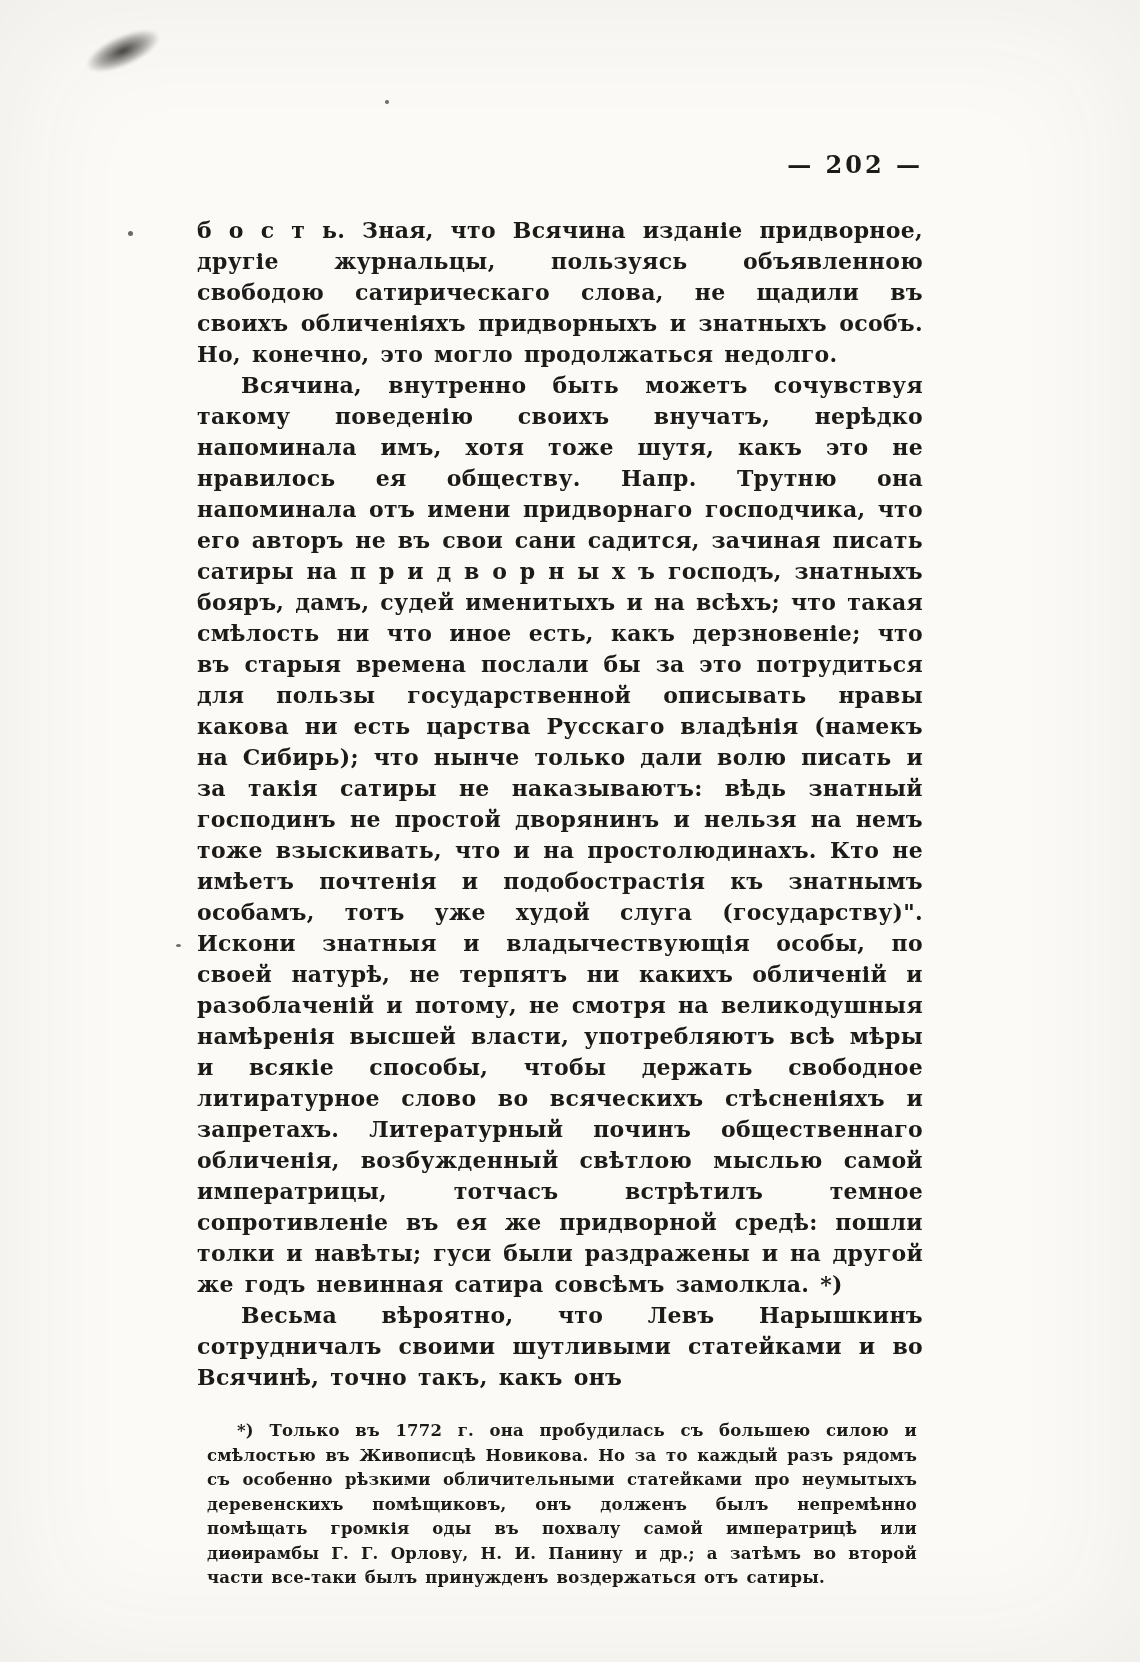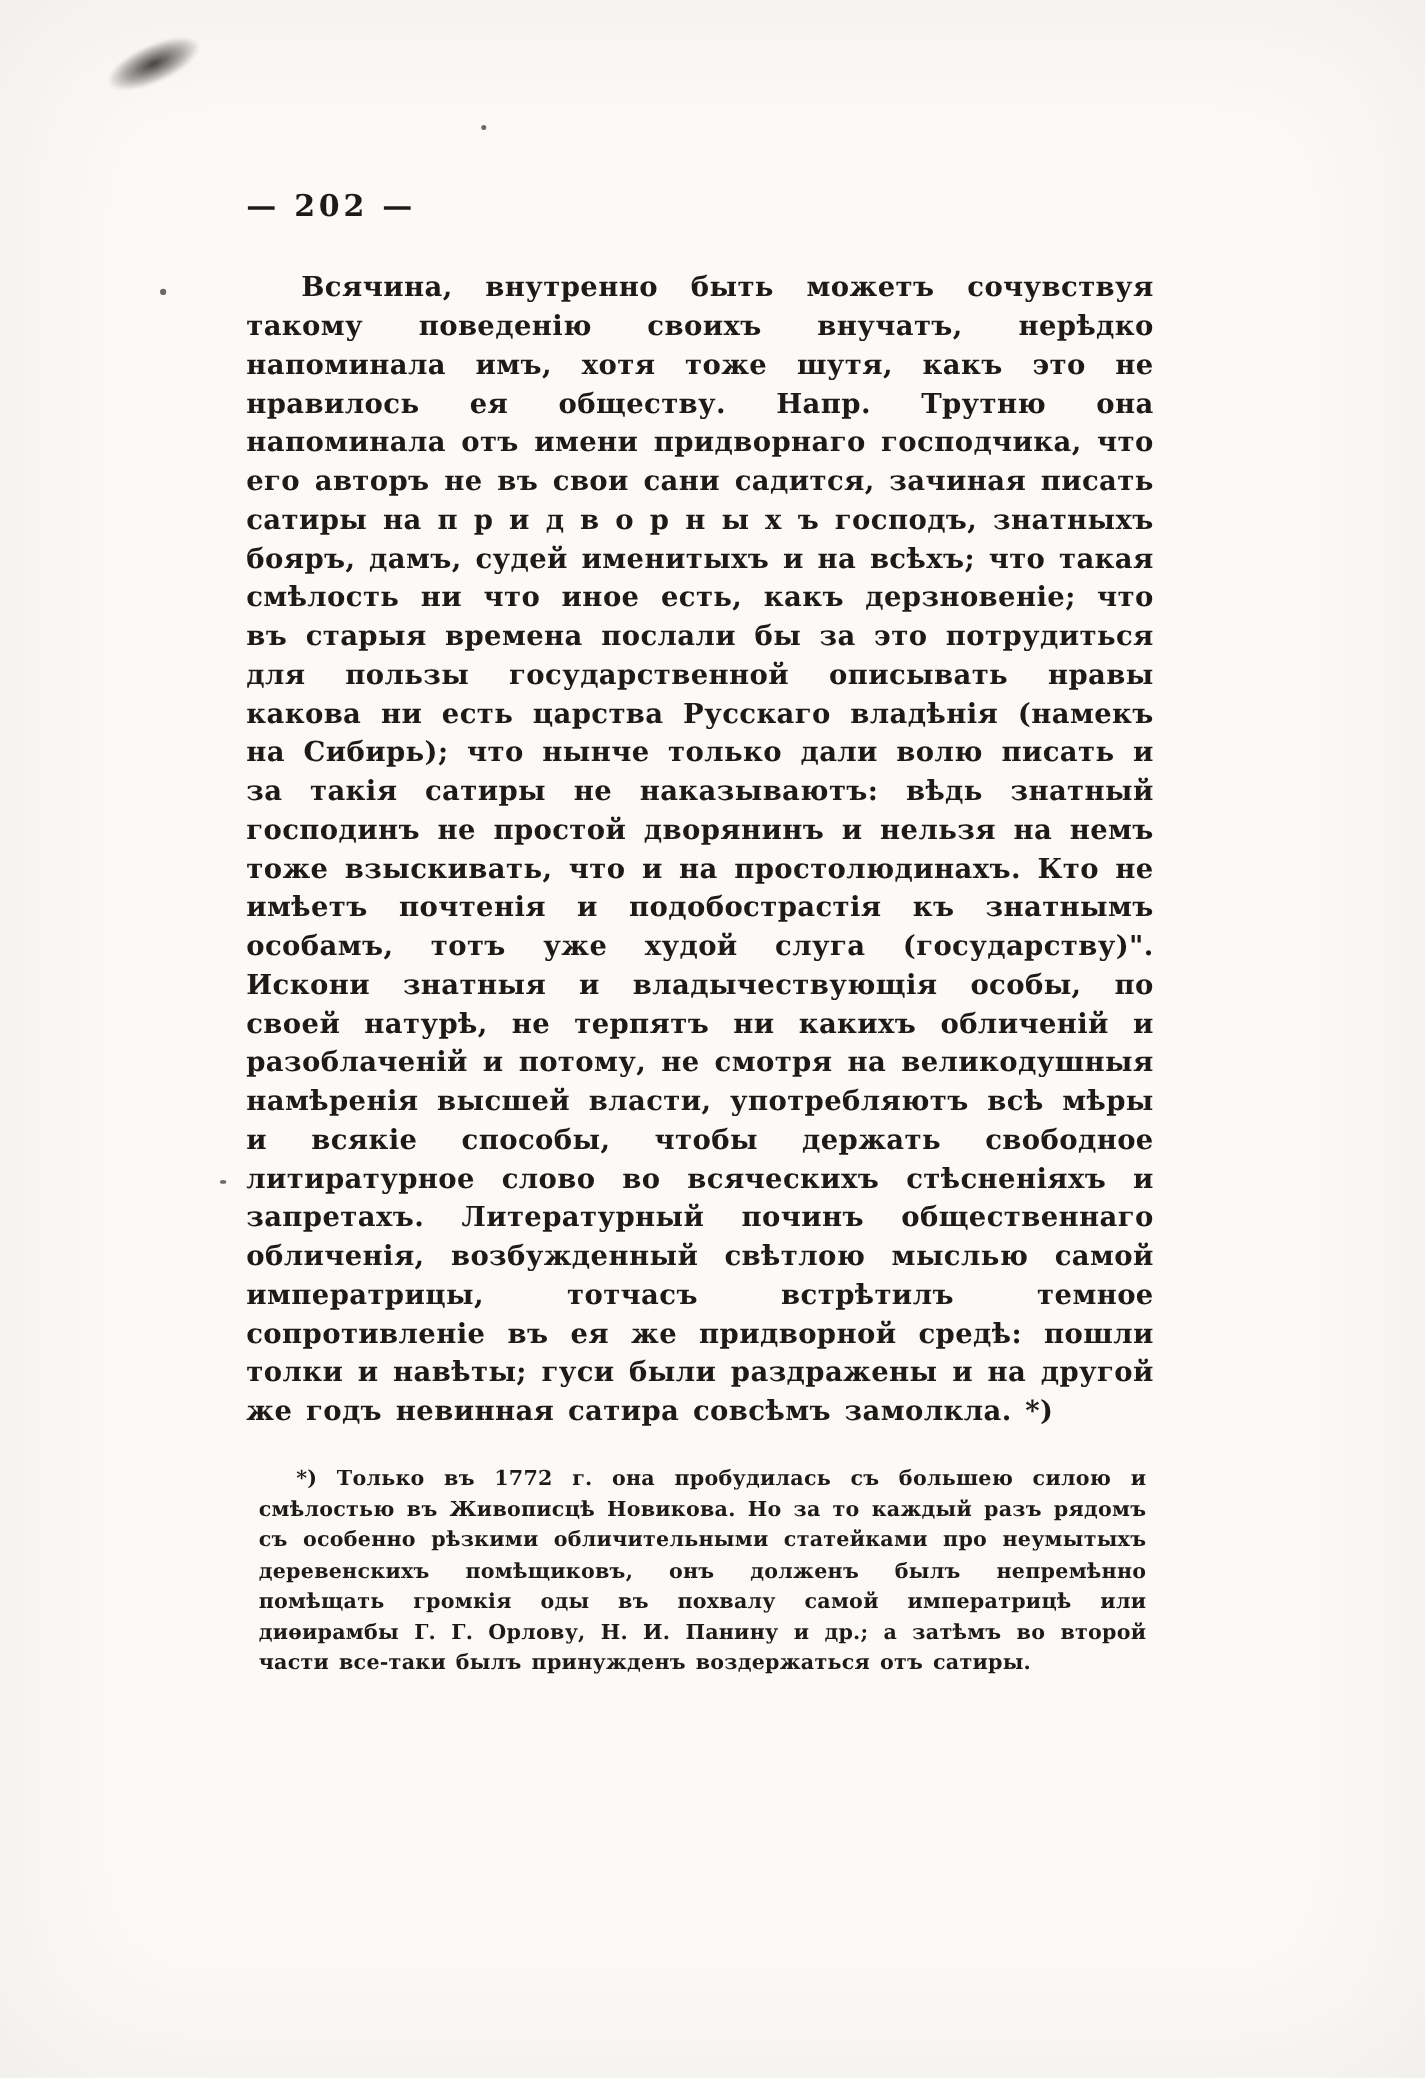--- a/index.html
+++ b/index.html
@@ -39,21 +39,21 @@
   .speck-1 { top: 231px; left: 128px; width: 5px; height: 5px; }
   .speck-2 { top: 100px; left: 385px; width: 4px; height: 4px; }
   .speck-3 { top: 944px; left: 176px; width: 5px; height: 3px; }
   .content {
     position: absolute;
     top: 150px;
     left: 197px;
     width: 726px;
   }
   .page-number {
-    text-align: left;
+    text-align: right;
     font-size: 24px;
     font-weight: bold;
     letter-spacing: 3px;
     margin: 0 0 36px 0;
   }
   .para {
     margin: 0;
     text-align: justify;
     font-size: 22px;
     line-height: 31px;
@@ -82,21 +82,23 @@
 
   <div class="scan-smudge"></div>
   <div class="speck speck-1"></div>
   <div class="speck speck-2"></div>
   <div class="speck speck-3"></div>
 
   <div class="content">
 
     <div class="page-number">— 202 —</div>
 
+    <p class="para">б о с т ь. Зная, что Всячина изданіе придворное, другіе журнальцы, пользуясь объявленною свободою сатирическаго слова, не щадили въ своихъ обличеніяхъ придворныхъ и знатныхъ особъ. Но, конечно, это могло продолжаться недолго.</p>
 
     <p class="para indented">Всячина, внутренно быть можетъ сочувствуя такому поведенію своихъ внучатъ, нерѣдко напоминала имъ, хотя тоже шутя, какъ это не нравилось ея обществу. Напр. Трутню она напоминала отъ имени придворнаго господчика, что его авторъ не въ свои сани садится, зачиная писать сатиры на п р и д в о р н ы х ъ господъ, знатныхъ бояръ, дамъ, судей именитыхъ и на всѣхъ; что такая смѣлость ни что иное есть, какъ дерзновеніе; что въ старыя времена послали бы за это потрудиться для пользы государственной описывать нравы какова ни есть царства Русскаго владѣнія (намекъ на Сибирь); что нынче только дали волю писать и за такія сатиры не наказываютъ: вѣдь знатный господинъ не простой дворянинъ и нельзя на немъ тоже взыскивать, что и на простолюдинахъ. Кто не имѣетъ почтенія и подобострастія къ знатнымъ особамъ, тотъ уже худой слуга (государству)". Искони знатныя и владычествующія особы, по своей натурѣ, не терпятъ ни какихъ обличеній и разоблаченій и потому, не смотря на великодушныя намѣренія высшей власти, употребляютъ всѣ мѣры и всякіе способы, чтобы держать свободное литиратурное слово во всяческихъ стѣсненіяхъ и запретахъ. Литературный починъ общественнаго обличенія, возбужденный свѣтлою мыслью самой императрицы, тотчасъ встрѣтилъ темное сопротивленіе въ ея же придворной средѣ: пошли толки и навѣты; гуси были раздражены и на другой же годъ невинная сатира совсѣмъ замолкла. *)</p>
 
+    <p class="para indented">Весьма вѣроятно, что Левъ Нарышкинъ сотрудничалъ своими шутливыми статейками и во Всячинѣ, точно такъ, какъ онъ</p>
 
     <div class="footnote">*) Только въ 1772 г. она пробудилась съ большею силою и смѣлостью въ Живописцѣ Новикова. Но за то каждый разъ рядомъ съ особенно рѣзкими обличительными статейками про неумытыхъ деревенскихъ помѣщиковъ, онъ долженъ былъ непремѣнно помѣщать громкія оды въ похвалу самой императрицѣ или диѳирамбы Г. Г. Орлову, Н. И. Панину и др.; а затѣмъ во второй части все-таки былъ принужденъ воздержаться отъ сатиры.</div>
 
   </div>
 
 </div>
 
 </body></html>

